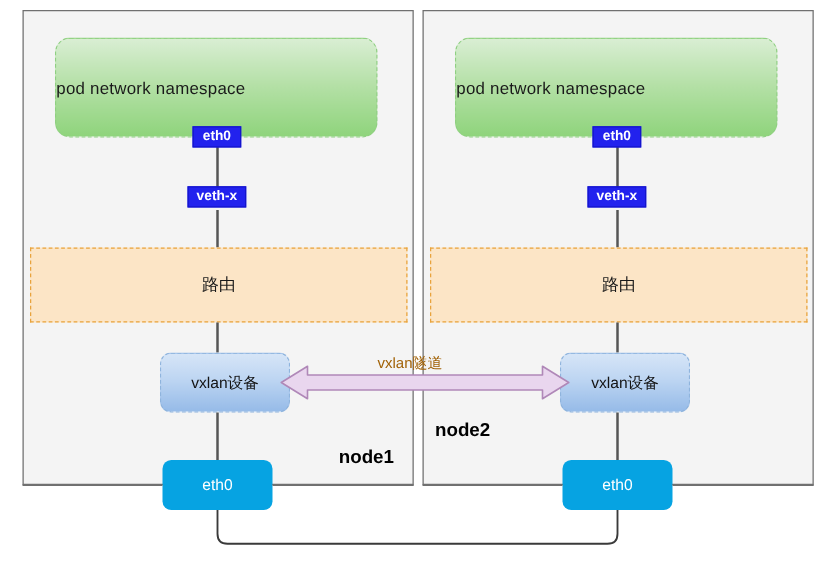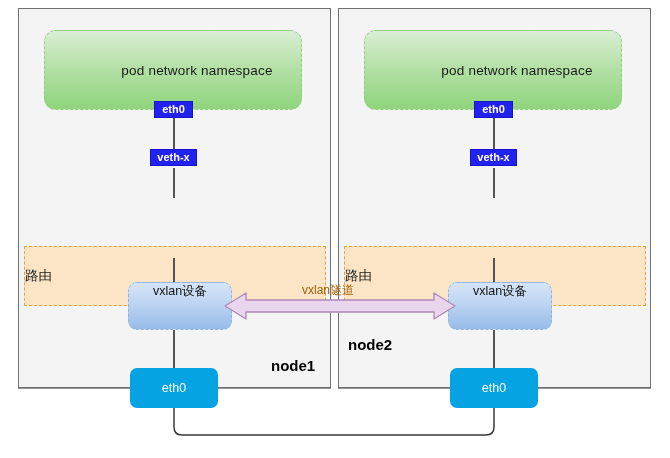--- a/index.html
+++ b/index.html
@@ -35,52 +35,52 @@
 
   
   .ns-box {
     position: absolute;
     box-sizing: border-box;
     border: 1.6px dashed #8fcf82;
     border-radius: 12px;
     background: linear-gradient(to bottom, #d9eed3 0%, #b4e0a6 48%, #8fd47c 100%);
     display: flex;
     align-items: center;
-    justify-content: center;
-    padding-left: 48px;
+    justify-content: flex-start;
   }
   .ns-box span {
     font-size: 13.5px;
     color: #1a1a1a;
     letter-spacing: .2px;
   }
 
   
   .route-box {
     position: absolute;
     box-sizing: border-box;
     border: 1.6px dashed #e8a33d;
     background: #fce5c6;
     display: flex;
     align-items: center;
-    margin-top: 48px;
+    justify-content: center;
   }
   .route-box span {
     font-size: 13.5px;
     color: #1a1a1a;
   }
 
   
   .vxlan-box {
     position: absolute;
     box-sizing: border-box;
     border: 1.5px dashed #8fb4dd;
     border-radius: 9px;
     background: linear-gradient(to bottom, #d6e5f7 0%, #bdd5f2 45%, #96bbe8 100%);
     display: flex;
+    align-items: center;
     justify-content: center;
   }
   .vxlan-box span {
     font-size: 12.5px;
     color: #141414;
   }
 
   
   .nic-box {
     position: absolute;

